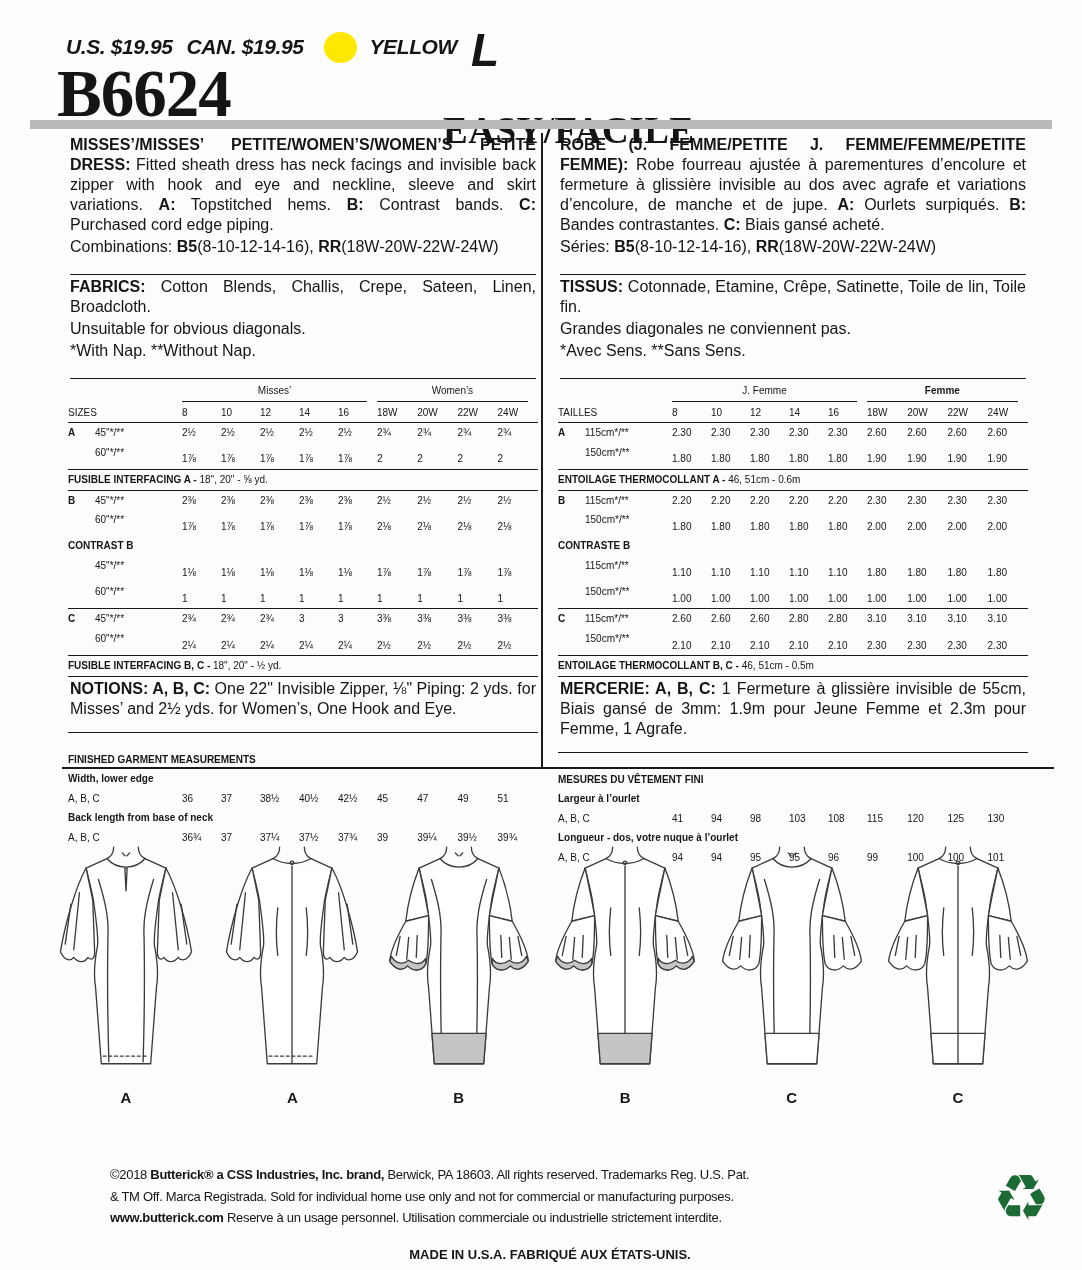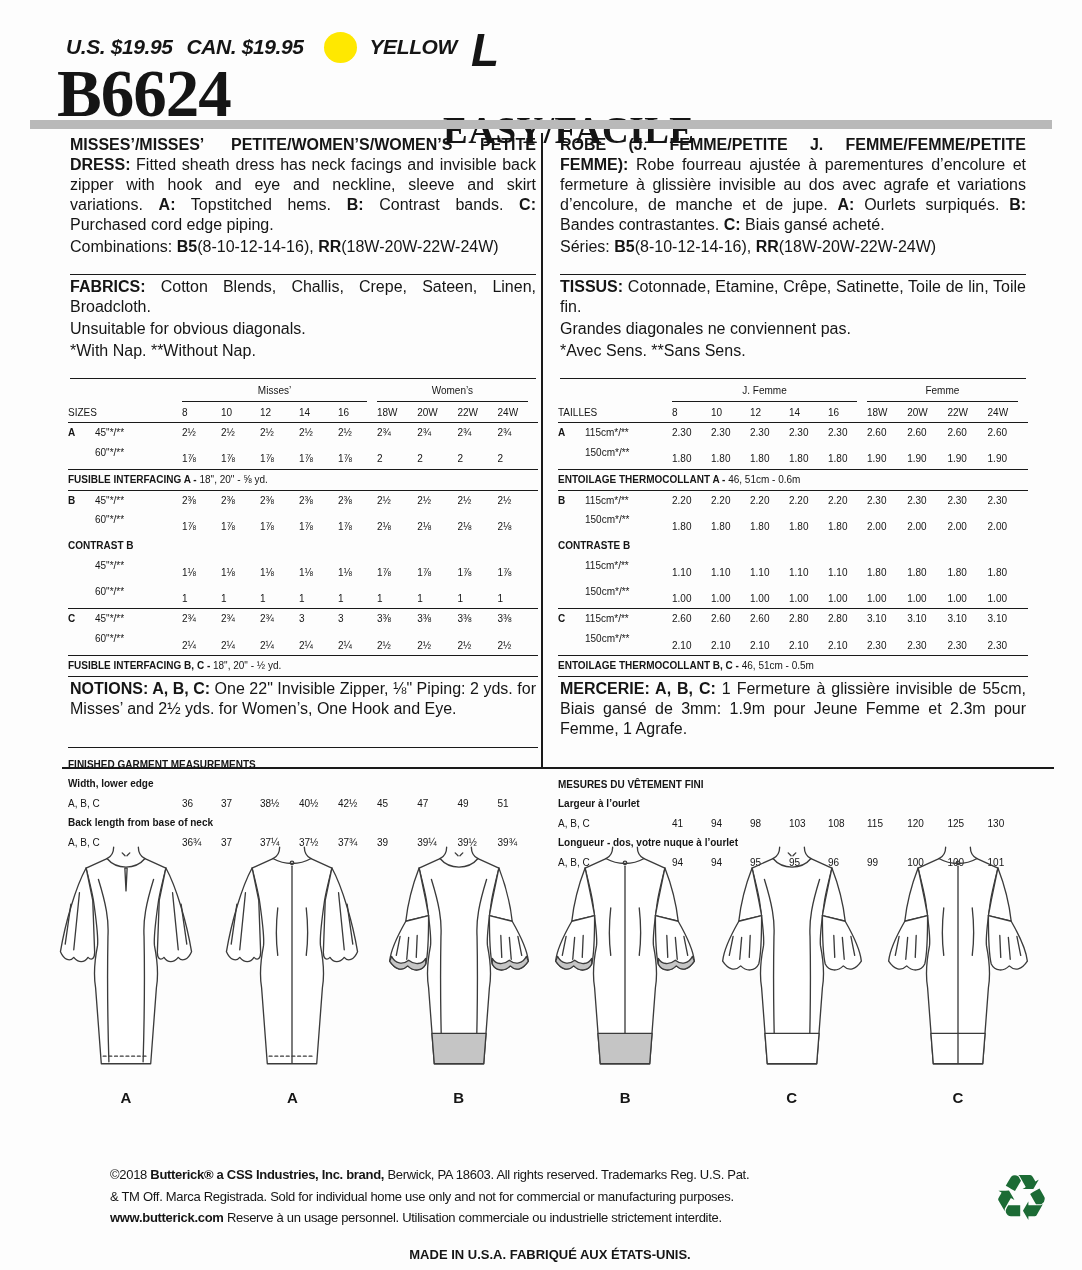--- a/index.html
+++ b/index.html
@@ -30,21 +30,21 @@
   
   .ytable{font-size:10px;line-height:19.6px;}
   .trow{display:grid;grid-template-columns:114px repeat(5,39px) repeat(4,40.2px);align-items:baseline;}
   .trow.bb{border-bottom:1.6px solid #1a1a1a;}
   .lblcell{grid-column:1;display:flex;white-space:nowrap;}
   .lblcell .rl{width:27px;flex:none;}
   .tgroups .grp{text-align:center;border-bottom:1.6px solid #1a1a1a;margin:0 10px 1px 0;}
   .tfull{display:block;white-space:nowrap;}
   .vcell{white-space:nowrap;}
   .notions{text-align:justify;}
-  .fin{border-top:1.6px solid #1a1a1a;margin-top:28px;padding-top:7px;}
+  .fin{border-top:1.6px solid #1a1a1a;margin-top:13px;padding-top:17px;}
   .bottomrule{position:absolute;top:767px;left:62px;width:992px;height:2px;background:#1a1a1a;}
   
   .figures{position:absolute;top:845px;left:50px;width:984px;display:flex;justify-content:space-between;}
   .fig{display:flex;flex-direction:column;align-items:center;}
   .figlabel{font-weight:bold;font-size:15px;margin-top:2px;}
   
   .footer{position:absolute;top:1164px;left:30px;width:1022px;height:100px;}
   .flag{position:absolute;left:0;top:6px;}
   .ftext{margin-left:80px;width:880px;font-size:13px;line-height:21.5px;letter-spacing:-0.3px;}
   .fline4{text-align:center;font-weight:bold;margin-top:15px;letter-spacing:0;}
@@ -258,21 +258,21 @@
     <div class="col">
       <p class="desc"><b>ROBE (J. FEMME/PETITE J. FEMME/FEMME/PETITE FEMME):</b><span> Robe fourreau ajustée à parementures d’encolure et fermeture à glissière invisible au dos avec agrafe et variations d’encolure, de manche et de jupe. </span><b>A:</b><span> Ourlets surpiqués. </span><b>B:</b><span> Bandes contrastantes. </span><b>C:</b><span> Biais gansé acheté.</span></p>
       <p class="ruleb"><span>Séries: </span><b>B5</b><span>(8-10-12-14-16), </span><b>RR</b><span>(18W-20W-22W-24W)</span></p>
       <p class="just"><b>TISSUS:</b><span> Cotonnade, Etamine, Crêpe, Satinette, Toile de lin, Toile fin.</span></p>
       <p>Grandes diagonales ne conviennent pas.</p>
       <p class="ruleb">*Avec Sens. **Sans Sens.</p>
       <div class="ytable">
           <div class="trow tgroups">
             <span class="lblcell"></span>
             <span class="grp" style="grid-column: span 5;">J. Femme</span>
-            <span class="grp" style="grid-column: span 4;">Femme</span>
+            <span class="grp" style="grid-column: span 4; font-weight: bold;">Femme</span>
           </div>
           <div class="trow bb">
             <span class="lblcell">
               <span>TAILLES</span>
             </span>
             <span class="vcell">8</span>
             <span class="vcell">10</span>
             <span class="vcell">12</span>
             <span class="vcell">14</span>
             <span class="vcell">16</span>

